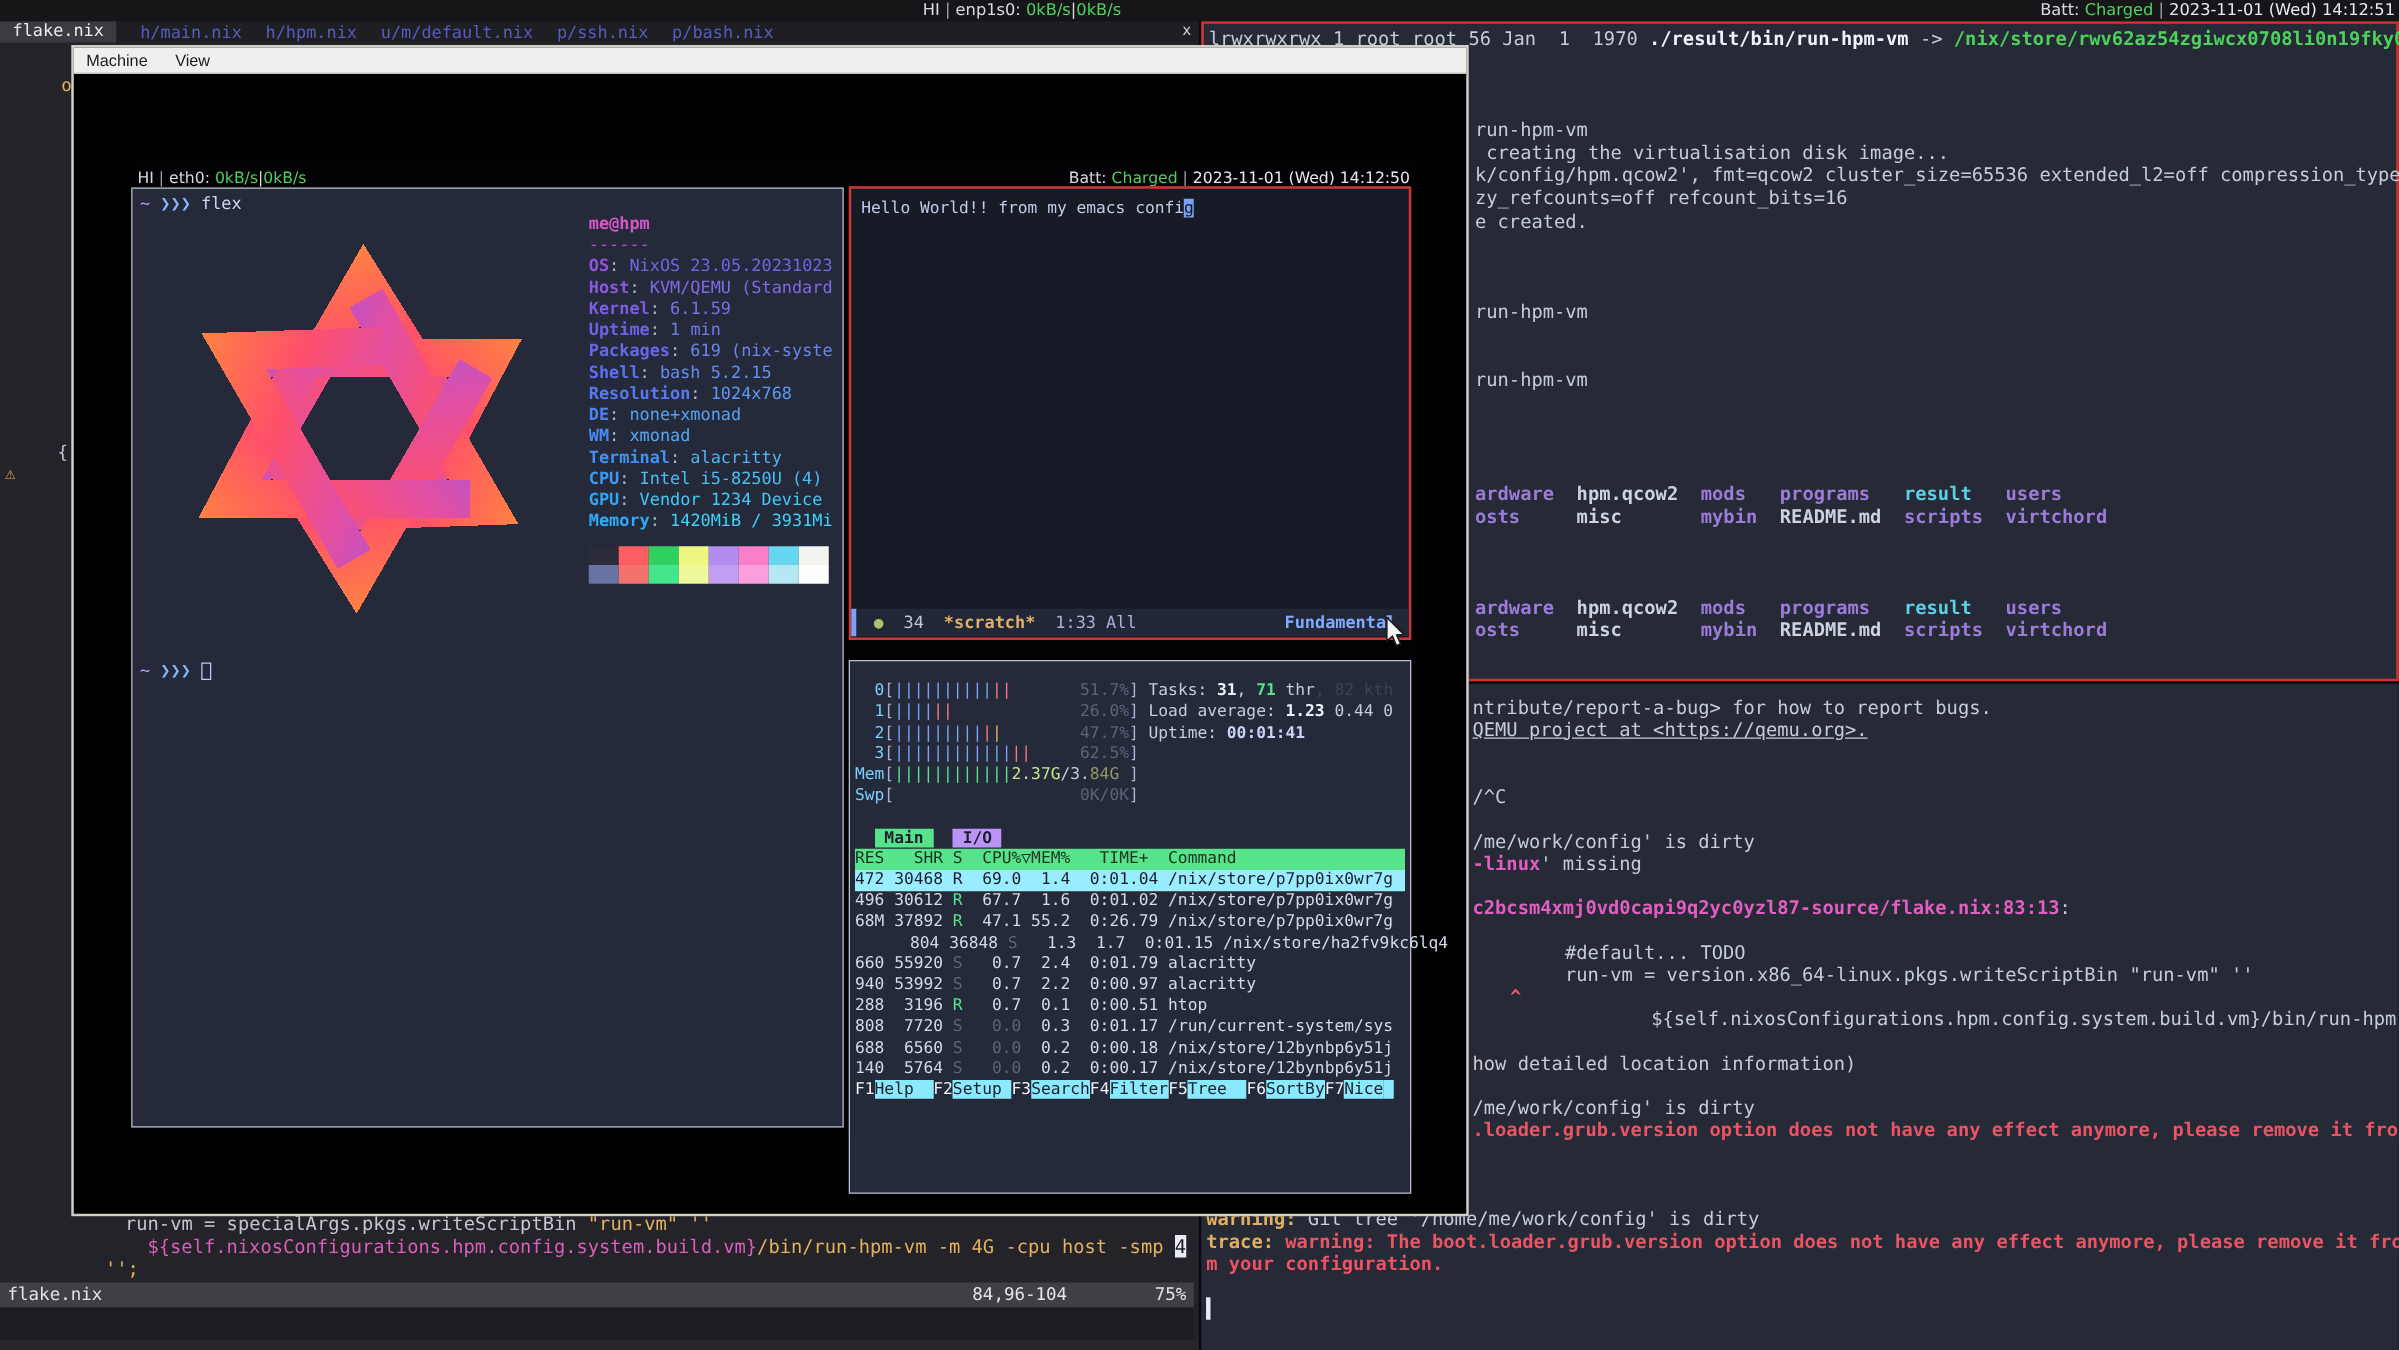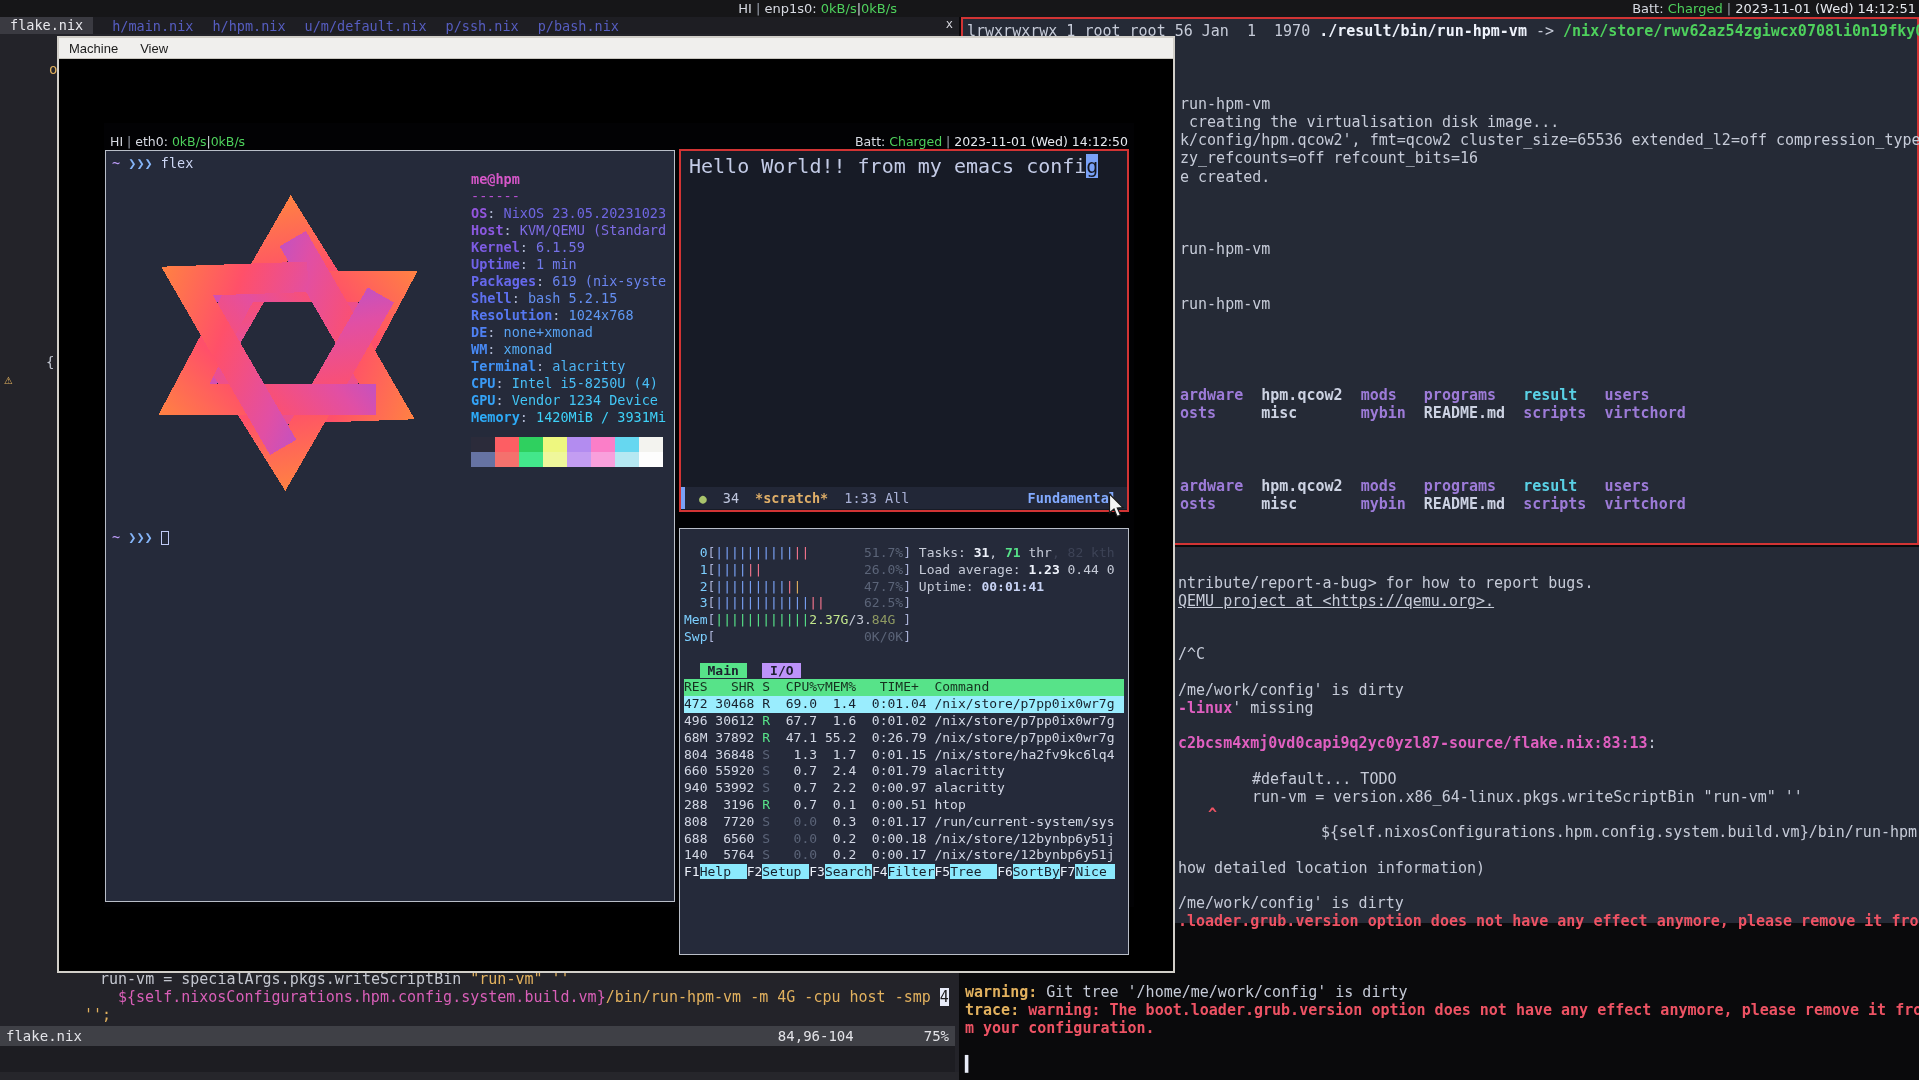--- a/index.html
+++ b/index.html
@@ -24,21 +24,21 @@
   .codeline { position:absolute; font-size:15px; line-height:18px; white-space:pre; }
   #vim-status { position:absolute; left:0; top:1009px; width:955px; height:20px; background:#3f4046;
                 color:#e3e3e8; font-size:14px; line-height:20px; display:flex; padding:0 6px; }
   #vim-cmdline { position:absolute; left:0; top:1029px; width:955px; height:26px; background:#1d1d22; }
   #bottom-band { position:absolute; left:0; bottom:0; width:959px; height:8px; background:#26262b; }
 
   
   .term { background:#252a36; font-size:15px; z-index:1; }
   #term-top { left:961px; top:17px; width:958px; height:528px; border:2px solid #d23434;
               padding:3px 0 0 0; }
-  #term-bottom { left:961px; top:547px; width:958px; height:376px; padding-top:28px; }
+  #term-bottom { left:961px; top:547px; width:958px; height:533px; padding-top:11px; }
   #term-top .tl { line-height:18.2px; }
   #term-bottom .tl { line-height:17.8px; }
   .tl { white-space:pre; color:#c6cbd8; padding-left:4px; }
 
   
   #qemu { left:57px; top:36px; width:1118px; height:937px; background:#000;
           border:2px solid #d2cfc9; z-index:5; }
   #qemu-menubar { width:100%; height:21px; background:#f0efed; color:#1b1b1b;
                   font-family:"Liberation Sans", sans-serif; font-size:13px;
                   display:flex; align-items:center; gap:22px; padding-left:10px;
@@ -55,21 +55,21 @@
              background:#252a3a; border:1px solid #b9bec8; font-size:13px; padding:16px 4px 0 4px; }
   #vm-htop .tl { line-height:16.8px; padding-left:0; }
   .promptline { position:absolute; font-size:13.5px; white-space:pre; }
   .cursor-hollow { display:inline-block; width:8px; height:14px; border:1px solid #c0caf5;
                    vertical-align:middle; }
   #fetch { position:absolute; left:365px; top:20px; font-size:13.5px; }
   #fetch .fl { line-height:17px; white-space:pre; }
   #palette { position:absolute; left:365px; top:286px; }
   .swrow { display:flex; }
   .sw { width:24px; height:15px; }
-  #emacs-body { padding:6px 0 0 4px; font-size:20px; }
+  #emacs-body { padding:6px 0 0 4px; font-size:13px; }
   #emacs-body .tl { line-height:19px; color:#c3cbe6; }
   #emacs-modeline { position:absolute; left:0; top:336px; width:446px; height:22px;
                     background:#222737; display:flex; align-items:center; font-size:13.5px;
                     color:#a9b1d6; }
   #ml-bar { width:4px; height:22px; background:#7aa2f7; margin-right:14px; }
   #ml-dot { color:#a9c46c; font-size:13px; margin-right:16px; }
   #ml-num { margin-right:16px; color:#c0c8e0; }
   #ml-buf { color:#e0af68; font-weight:bold; margin-right:16px; }
   #ml-pos { color:#a9b1d6; }
   #ml-mode { margin-left:auto; margin-right:10px; color:#82aaff; font-weight:bold; }
@@ -265,21 +265,21 @@
         <div class="tl"><span style="color: rgb(125, 207, 255);">  2</span><span style="color: rgb(169, 177, 214);">[</span><span style="color: rgb(122, 162, 247);">|||||||||</span><span style="color: rgb(247, 118, 142);">|</span><span style="color: rgb(226, 177, 94);">|</span><span style="color: rgb(91, 100, 120);">        </span><span style="color: rgb(91, 100, 120);">47.7%</span><span style="color: rgb(169, 177, 214);">]</span><span style="color: rgb(198, 203, 216);"> </span><span style="color: rgb(198, 203, 216);">Uptime: </span><span style="color: rgb(200, 211, 245); font-weight: bold;">00:01:41</span></div>
         <div class="tl"><span style="color: rgb(125, 207, 255);">  3</span><span style="color: rgb(169, 177, 214);">[</span><span style="color: rgb(122, 162, 247);">||||||||||||</span><span style="color: rgb(247, 118, 142);">||</span><span style="color: rgb(91, 100, 120);">     </span><span style="color: rgb(91, 100, 120);">62.5%</span><span style="color: rgb(169, 177, 214);">]</span></div>
         <div class="tl"><span style="color: rgb(125, 207, 255);">Mem</span><span style="color: rgb(169, 177, 214);">[</span><span style="color: rgb(87, 227, 137);">||||||||||||</span><span style="color: rgb(195, 232, 141);">2.37G</span><span style="color: rgb(198, 203, 216);">/3.</span><span style="color: rgb(143, 154, 98);">84G</span><span style="color: rgb(91, 100, 120);"> </span><span style="color: rgb(169, 177, 214);">]</span></div>
         <div class="tl"><span style="color: rgb(125, 207, 255);">Swp</span><span style="color: rgb(169, 177, 214);">[</span><span style="color: rgb(91, 100, 120);">                   </span><span style="color: rgb(91, 100, 120);">0K/0K</span><span style="color: rgb(169, 177, 214);">]</span></div>
         <div class="tl">&nbsp;</div>
         <div class="tl"><span style="color: rgb(198, 203, 216);">  </span><span style="color: rgb(28, 31, 46); font-weight: bold; background: rgb(87, 227, 137);"> Main </span><span style="color: rgb(198, 203, 216);">  </span><span style="color: rgb(28, 31, 46); font-weight: bold; background: rgb(189, 147, 249);"> I/O </span></div>
         <div class="tl" style="background: rgb(87, 227, 137);"><span style="color: rgb(22, 50, 31);">RES   SHR S  CPU%▽MEM%   TIME+  Command</span></div>
         <div class="tl" style="background: rgb(154, 237, 254);"><span style="color: rgb(23, 32, 44);">472 30468 R  69.0  1.4  0:01.04 /nix/store/p7pp0ix0wr7g</span></div>
         <div class="tl"><span style="color: rgb(212, 217, 230);">496 30612 </span><span style="color: rgb(87, 227, 137);">R</span><span style="color: rgb(212, 217, 230);">  67.7  1.6  0:01.02 /nix/store/p7pp0ix0wr7g</span></div>
         <div class="tl"><span style="color: rgb(212, 217, 230);">68M 37892 </span><span style="color: rgb(87, 227, 137);">R</span><span style="color: rgb(212, 217, 230);">  47.1 55.2  0:26.79 /nix/store/p7pp0ix0wr7g</span></div>
-        <div class="tl"><span style="color: rgb(212, 217, 230);">804 36848 </span><span style="color: rgb(91, 100, 120);">S</span><span style="color: rgb(212, 217, 230);">   1.3  1.7  0:01.15 /nix/store/ha2fv9kc6lq4</span></div>
+        <div class="tl"><span style="color: rgb(212, 217, 230); margin-left: 44px;">804 36848 </span><span style="color: rgb(91, 100, 120);">S</span><span style="color: rgb(212, 217, 230);">   1.3  1.7  0:01.15 /nix/store/ha2fv9kc6lq4</span></div>
         <div class="tl"><span style="color: rgb(212, 217, 230);">660 55920 </span><span style="color: rgb(91, 100, 120);">S</span><span style="color: rgb(212, 217, 230);">   0.7  2.4  0:01.79 alacritty</span></div>
         <div class="tl"><span style="color: rgb(212, 217, 230);">940 53992 </span><span style="color: rgb(91, 100, 120);">S</span><span style="color: rgb(212, 217, 230);">   0.7  2.2  0:00.97 alacritty</span></div>
         <div class="tl"><span style="color: rgb(212, 217, 230);">288  3196 </span><span style="color: rgb(87, 227, 137);">R</span><span style="color: rgb(212, 217, 230);">   0.7  0.1  0:00.51 htop</span></div>
         <div class="tl"><span style="color: rgb(212, 217, 230);">808  7720 </span><span style="color: rgb(91, 100, 120);">S</span><span style="color: rgb(212, 217, 230);">   </span><span style="color: rgb(91, 100, 120);">0.0</span><span style="color: rgb(212, 217, 230);">  0.3  0:01.17 /run/current-system/sys</span></div>
         <div class="tl"><span style="color: rgb(212, 217, 230);">688  6560 </span><span style="color: rgb(91, 100, 120);">S</span><span style="color: rgb(212, 217, 230);">   </span><span style="color: rgb(91, 100, 120);">0.0</span><span style="color: rgb(212, 217, 230);">  0.2  0:00.18 /nix/store/12bynbp6y51j</span></div>
         <div class="tl"><span style="color: rgb(212, 217, 230);">140  5764 </span><span style="color: rgb(91, 100, 120);">S</span><span style="color: rgb(212, 217, 230);">   </span><span style="color: rgb(91, 100, 120);">0.0</span><span style="color: rgb(212, 217, 230);">  0.2  0:00.17 /nix/store/12bynbp6y51j</span></div>
         <div class="tl"><span style="color: rgb(238, 242, 251);">F1</span><span style="color: rgb(23, 32, 44); background: rgb(139, 233, 253);">Help  </span><span style="color: rgb(238, 242, 251);">F2</span><span style="color: rgb(23, 32, 44); background: rgb(139, 233, 253);">Setup </span><span style="color: rgb(238, 242, 251);">F3</span><span style="color: rgb(23, 32, 44); background: rgb(139, 233, 253);">Search</span><span style="color: rgb(238, 242, 251);">F4</span><span style="color: rgb(23, 32, 44); background: rgb(139, 233, 253);">Filter</span><span style="color: rgb(238, 242, 251);">F5</span><span style="color: rgb(23, 32, 44); background: rgb(139, 233, 253);">Tree  </span><span style="color: rgb(238, 242, 251);">F6</span><span style="color: rgb(23, 32, 44); background: rgb(139, 233, 253);">SortBy</span><span style="color: rgb(238, 242, 251);">F7</span><span style="color: rgb(23, 32, 44); background: rgb(139, 233, 253);">Nice</span><span style="color: rgb(23, 32, 44); background: rgb(139, 233, 253);"> </span></div>
       </div>
   </div>
 </div>

